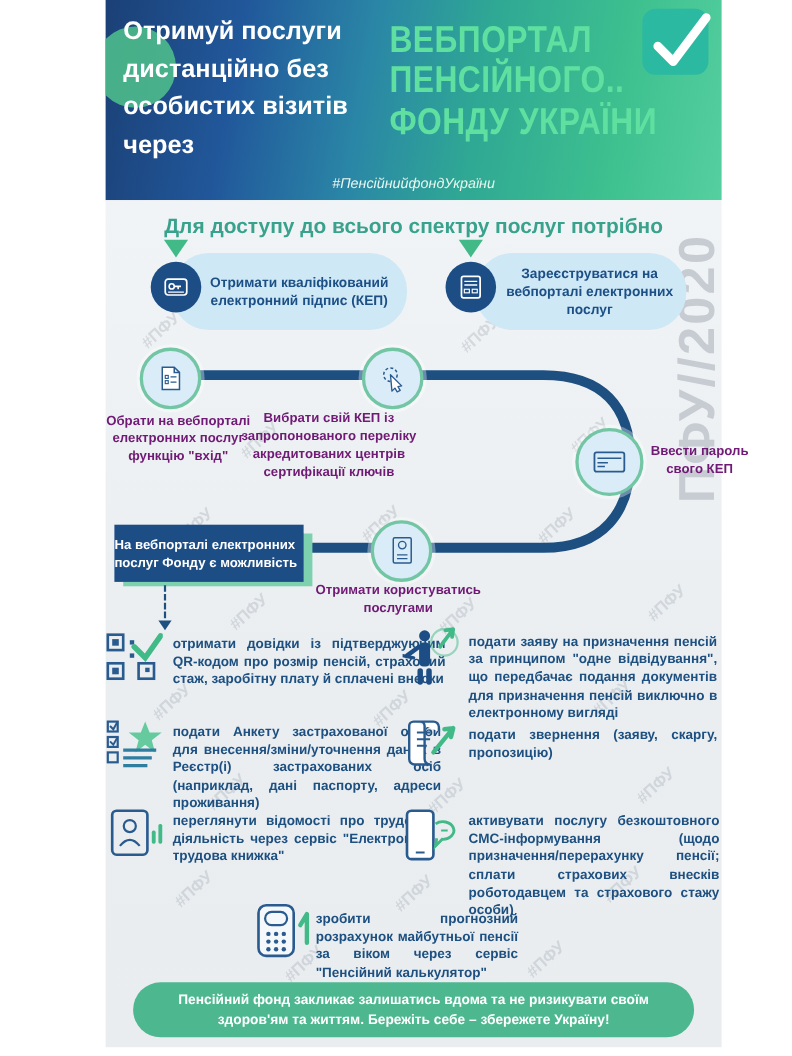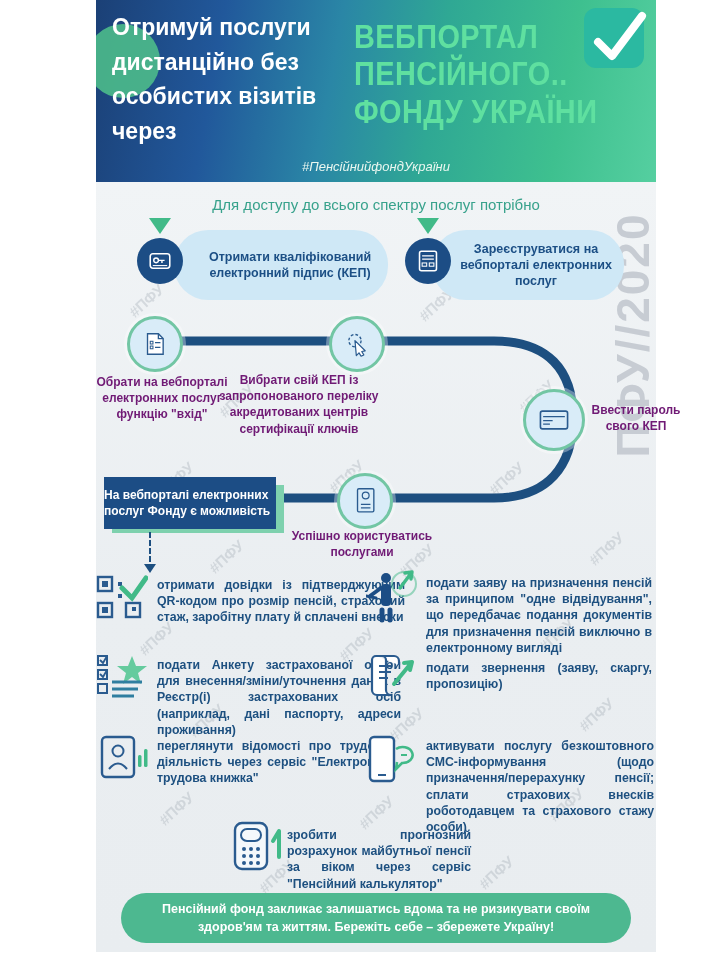--- a/index.html
+++ b/index.html
@@ -25,21 +25,21 @@
 
   
   .content{position:absolute;left:0;top:182px;width:560px;height:770px;
     background:linear-gradient(180deg,#f1f4f6 0%,#eaeef1 55%,#e9edf0 100%);}
   .wm{position:absolute;color:rgba(150,160,170,.30);font-size:15px;font-weight:700;
     transform:rotate(-42deg);white-space:nowrap;}
   .wm-vert{position:absolute;left:389px;top:309px;width:294px;height:52px;text-align:center;
     color:#c7ccd3;font-size:46px;font-weight:700;letter-spacing:2px;transform:rotate(-90deg);}
 
   .section-title{position:absolute;left:0;top:196px;width:560px;text-align:center;
-    color:#38a28c;font-size:15px;font-weight:400;}
+    color:#38a28c;font-size:19px;font-weight:700;}
 
   .tri{position:absolute;width:0;height:0;border-left:11px solid transparent;
     border-right:11px solid transparent;border-top:16px solid #41ba88;}
   .navy-circle{position:absolute;width:46px;height:46px;border-radius:50%;background:#1c4d85;
     display:flex;align-items:center;justify-content:center;z-index:2;}
   .pill{position:absolute;top:230px;height:70px;background:#cfe8f6;border-radius:34px;
     display:flex;align-items:center;justify-content:center;text-align:center;
     color:#1c4f85;font-size:12.5px;font-weight:700;line-height:1.3;z-index:1;}
 
   .flow-svg{position:absolute;left:0;top:0;width:560px;height:952px;pointer-events:none;}
@@ -115,21 +115,21 @@
 
     <div class="tri" style="left:53px;top:218px"></div>
     <div class="navy-circle" style="left:41px;top:238px">
       <svg width="30" height="30" viewBox="0 0 46 46">
         <rect x="8" y="12" width="30" height="22" rx="4" fill="none" stroke="#fff" stroke-width="2.4"></rect>
         <circle cx="17" cy="22" r="3.6" fill="none" stroke="#fff" stroke-width="2.2"></circle>
         <path d="M21 22 h9 m-4 0 v4" fill="none" stroke="#fff" stroke-width="2.2"></path>
         <path d="M12 30 h22" stroke="#fff" stroke-width="1.6"></path>
       </svg>
     </div>
-    <div class="pill" style="left:78px;width:180px;padding-left:26px;padding-right:8px">
+    <div class="pill" style="left:60px;width:180px;padding-left:26px;padding-right:8px">
       <span>Отримати кваліфікований електронний підпис (КЕП)</span>
     </div>
 
     <div class="tri" style="left:321px;top:218px"></div>
     <div class="navy-circle" style="left:309px;top:238px">
       <svg width="30" height="30" viewBox="0 0 46 46">
         <rect x="10" y="8" width="26" height="30" rx="3" fill="none" stroke="#fff" stroke-width="2.4"></rect>
         <path d="M14 15 h18 M14 20 h18" stroke="#fff" stroke-width="2"></path>
         <rect x="14" y="26" width="7" height="5" fill="none" stroke="#fff" stroke-width="1.6"></rect>
         <rect x="25" y="26" width="7" height="5" fill="none" stroke="#fff" stroke-width="1.6"></rect>
@@ -170,21 +170,21 @@
     </div>
     <div class="flow-cap" style="left:478px;top:402px;width:124px">Ввести пароль свого КЕП</div>
 
     <div class="flow-circle" style="left:241px;top:473px;width:50px;height:50px">
       <svg width="34" height="34" viewBox="0 0 50 50">
         <rect x="14" y="7" width="24" height="34" rx="2" fill="none" stroke="#2a5b8f" stroke-width="2"></rect>
         <circle cx="26" cy="17" r="5" fill="none" stroke="#2a5b8f" stroke-width="1.8"></circle>
         <path d="M19 30 h14 M19 35 h14" stroke="#2a5b8f" stroke-width="1.8"></path>
       </svg>
     </div>
-    <div class="flow-cap" style="left:186px;top:528px;width:160px">Успішно користуватись послугами</div>
+    <div class="flow-cap" style="left:186px;top:528px;width:160px">Отримати користуватись послугами</div>
 
     <div class="banner-shadow"></div>
     <div class="banner">
       <span>На вебпорталі електронних послуг Фонду є можливість</span>
     </div>
     <div class="dash-arrow"></div>
     <div class="dash-head"></div>
 
     <div class="feat-icon" style="left:0px;top:574px">
       <svg width="52" height="48" viewBox="0 0 52 48">

